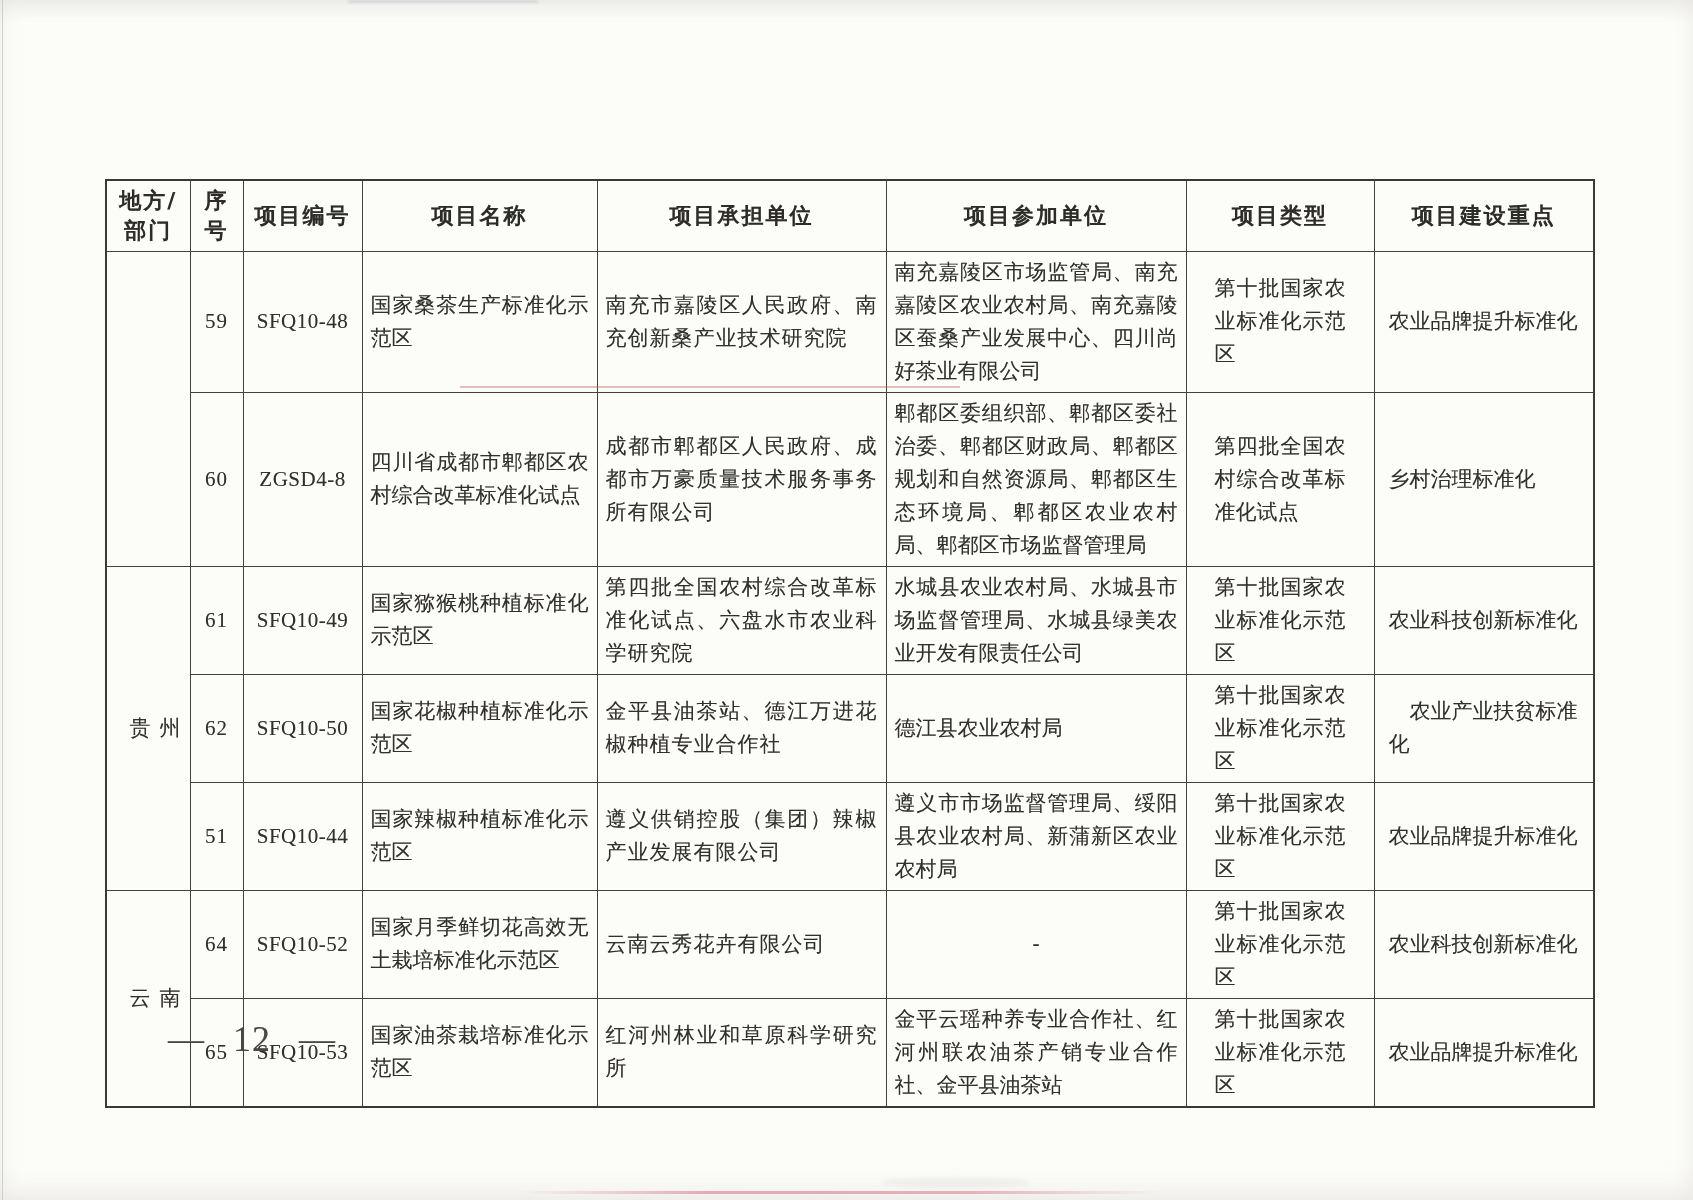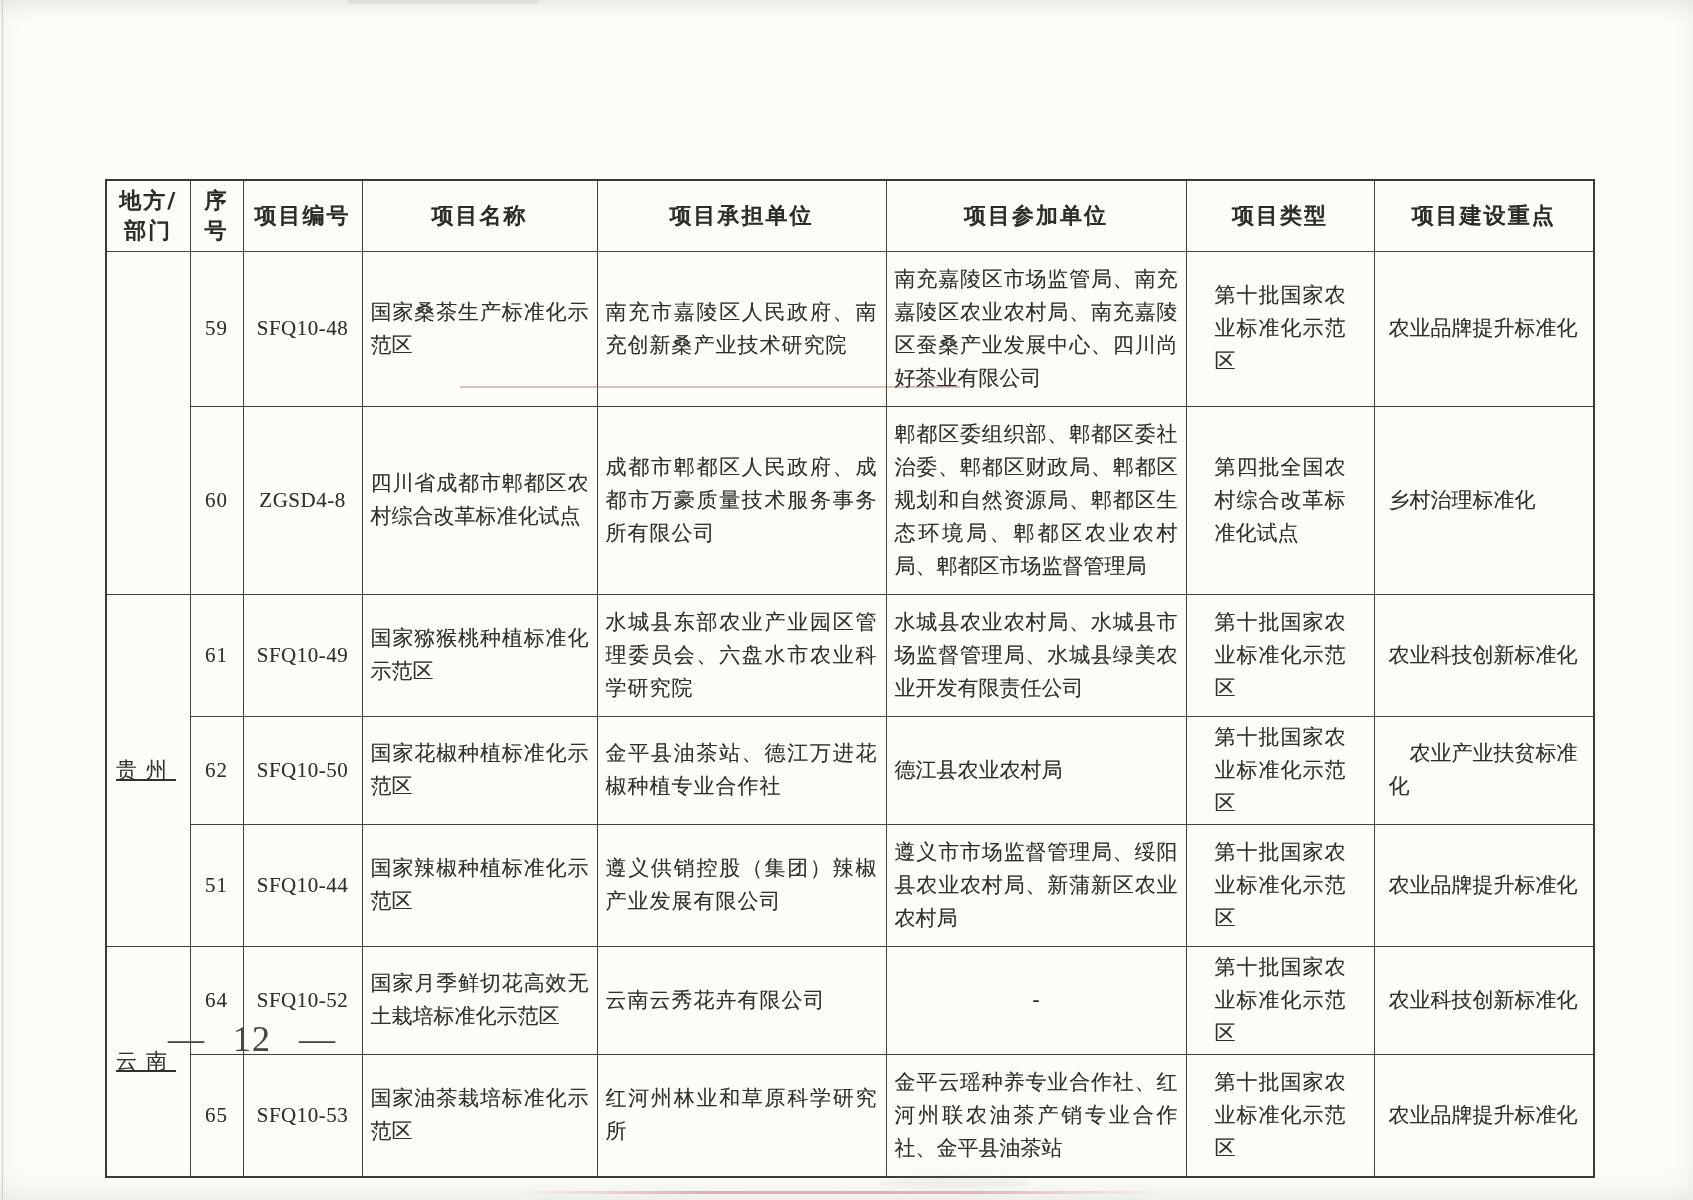--- a/index.html
+++ b/index.html
@@ -34,22 +34,22 @@
     text-shadow:0 0 0.6px rgba(60,55,48,0.35);
   }
   table.doc{border:2.5px solid #3c3935;}
   thead tr{height:71px;padding-left:36px;}
   thead th{
     font-weight:700;font-size:22px;letter-spacing:2px;
     text-align:center;padding:2px 4px;line-height:30px;
     border-bottom-width:2.4px;
     color:#2e2c28;
   }
-  tbody td{line-height:33px;padding:11px 8px;}
-  td.c-region{text-align:left;letter-spacing:9px;padding:4px 0 4px 9px;text-decoration:underline;}
+  tbody td{line-height:33px;padding:4px 8px;}
+  td.c-region{text-align:right;letter-spacing:9px;padding:4px 0 4px 9px;}
   td.c-no{ text-align:center;font-family:"Liberation Serif",serif;letter-spacing:1px;padding:4px 2px;margin-left:16px;}
   td.c-code{text-align:center;font-family:"Liberation Serif",serif;letter-spacing:0.5px;padding:4px 2px;}
   td.c-name,td.c-under,td.c-part{text-align:justify;}
   td.c-under{letter-spacing:1px;}
   td.c-type{text-align:justify;padding:4px 28px;}
   td.c-focus{text-align:left;padding:20px 14px;}
   td.dash{text-align:center;}
 
   .page-footer{
     position:absolute;left:168px;top:1018px;
@@ -106,21 +106,21 @@
         <td class="c-under">成都市郫都区人民政府、成都市万豪质量技术服务事务所有限公司</td>
         <td class="c-part">郫都区委组织部、郫都区委社治委、郫都区财政局、郫都区规划和自然资源局、郫都区生态环境局、郫都区农业农村局、郫都区市场监督管理局</td>
         <td class="c-type">第四批全国农村综合改革标准化试点</td>
         <td class="c-focus">乡村治理标准化</td>
       </tr>
       <tr style="height: 103px;">
         <td class="c-region" rowspan="3">贵州</td>
         <td class="c-no">61</td>
         <td class="c-code">SFQ10-49</td>
         <td class="c-name">国家猕猴桃种植标准化示范区</td>
-        <td class="c-under">水城县东部农业产业园区管理委员会、六盘水市农业科学研究院</td>
+        <td class="c-under">第四批全国农村综合改革标准化试点、六盘水市农业科学研究院</td>
         <td class="c-part">水城县农业农村局、水城县市场监督管理局、水城县绿美农业开发有限责任公司</td>
         <td class="c-type">第十批国家农业标准化示范区</td>
         <td class="c-focus">农业科技创新标准化</td>
       </tr>
       <tr style="height: 70px;">
         <td class="c-no">62</td>
         <td class="c-code">SFQ10-50</td>
         <td class="c-name">国家花椒种植标准化示范区</td>
         <td class="c-under">金平县油茶站、德江万进花椒种植专业合作社</td>
         <td class="c-part">德江县农业农村局</td>

